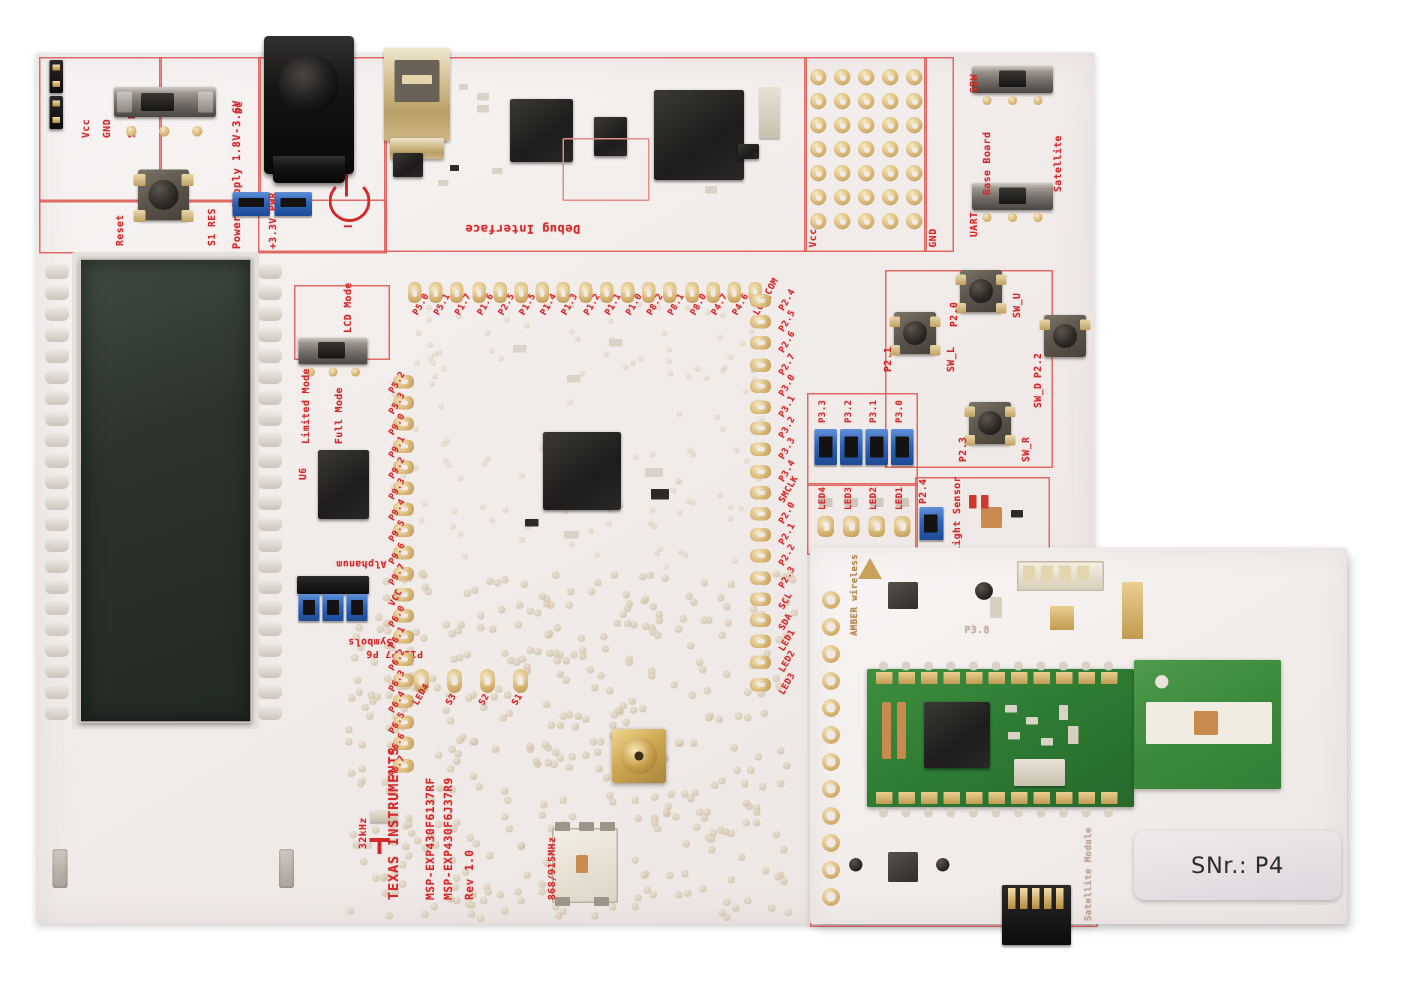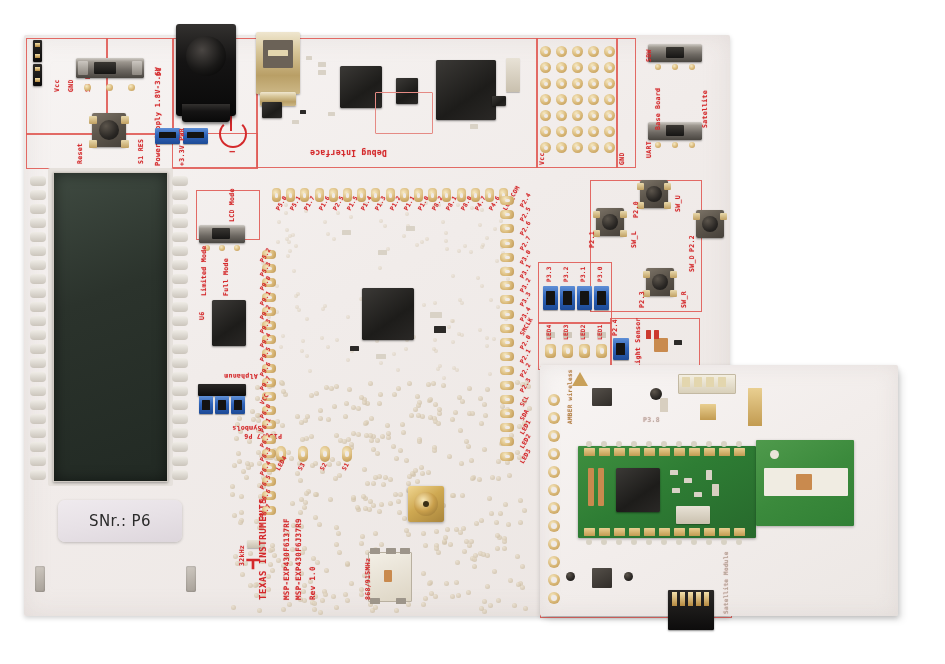--- a/index.html
+++ b/index.html
@@ -1340,15 +1340,15 @@
 
   <div class="hdr-blk" style="left:668px;top:590px;width:46px;height:40px;"></div>
   <div class="hdr-pin" style="left:672px;top:592px;width:5px;height:14px;"></div>
   <div class="hdr-pin" style="left:680px;top:592px;width:5px;height:14px;"></div>
   <div class="hdr-pin" style="left:688px;top:592px;width:5px;height:14px;"></div>
   <div class="hdr-pin" style="left:696px;top:592px;width:5px;height:14px;"></div>
   <div class="hdr-pin" style="left:704px;top:592px;width:5px;height:14px;"></div>
 
   <div class="silk b r90" style="left:722px;top:614px;font-size:6px;color:#b3a99c;">Satellite Module</div>
 
-  <div class="sticker" style="left:58px;top:500px;width:124px;height:42px;">SNr.: P6</div>
+  <div class="sticker" style="left:756px;top:554px;width:138px;height:46px;">SNr.: P4</div>
 
 </div>
 
 </body></html>

